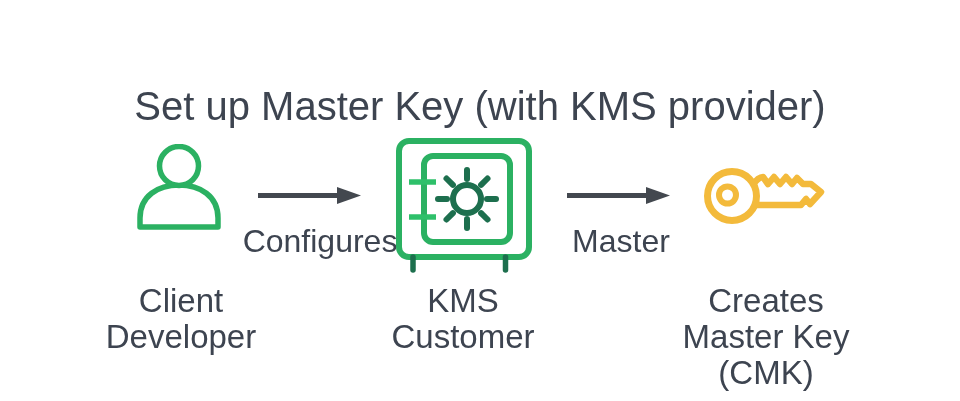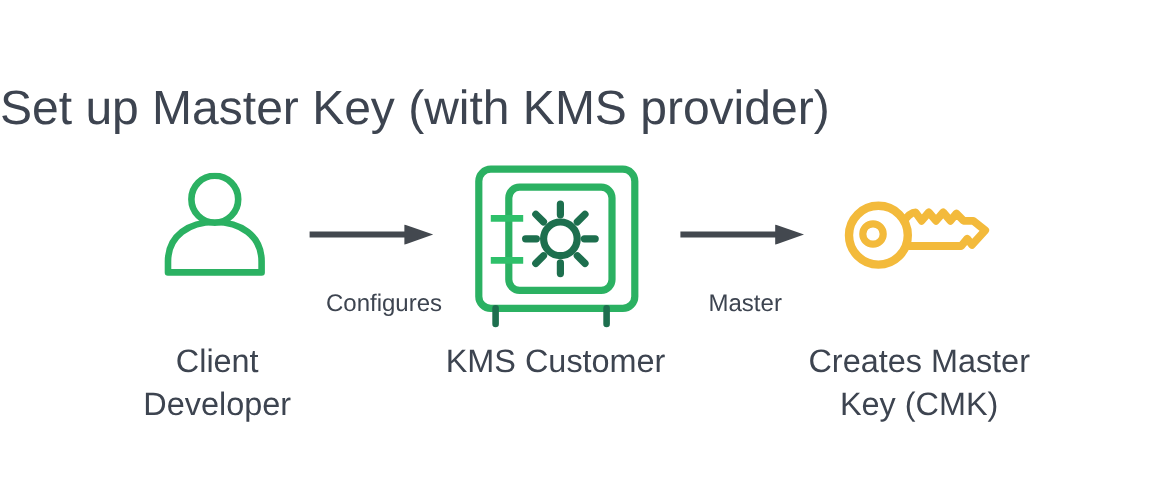--- a/index.html
+++ b/index.html
@@ -15,42 +15,41 @@
   .canvas{
     position:relative;
     width:960px;height:401px;
     background:var(--background);
     overflow:hidden;
     font-family:"Liberation Sans", sans-serif;
     color:var(--text);
   }
   .title{
     position:absolute;left:0;right:0;top:66px;
-    margin:0;
+    margin:16px;
     font-size:40px;font-weight:400;line-height:48px;
-    color:var(--text);
+    text-align:center;color:var(--text);
   }
   .icon{position:absolute;}
   .person-icon{left:134px;top:144px;}
   .vault-icon{left:394px;top:136px;}
   .key-icon{left:701px;top:163px;}
   .arrow-svg{position:absolute;top:187px;}
   .arrow-1{left:257px;}
   .arrow-2{left:566px;}
   .connector-label{
     position:absolute;top:226px;
-    font-size:20px;line-height:30px;text-align:center;
+    font-size:32px;line-height:30px;text-align:center;
     color:var(--text);
-    margin-top:12px;
   }
   .connector-label-1{left:240px;width:160px;}
   .connector-label-2{left:551px;width:140px;}
   .node-label{
     position:absolute;top:283px;
-    font-size:27px;line-height:36px;text-align:center;
+    font-size:33px;line-height:36px;text-align:center;
     color:var(--text);
   }
   .node-label-1{left:96px;width:170px;}
   .node-label-2{left:363px;width:200px;}
   .node-label-3{left:661px;width:210px;}
   
   .s-green{stroke:var(--node-green);}
   .s-green-bright{stroke:var(--node-green-bright);}
   .s-green-dark{stroke:var(--node-green-dark);}
   .s-yellow{stroke:var(--key-yellow);}

